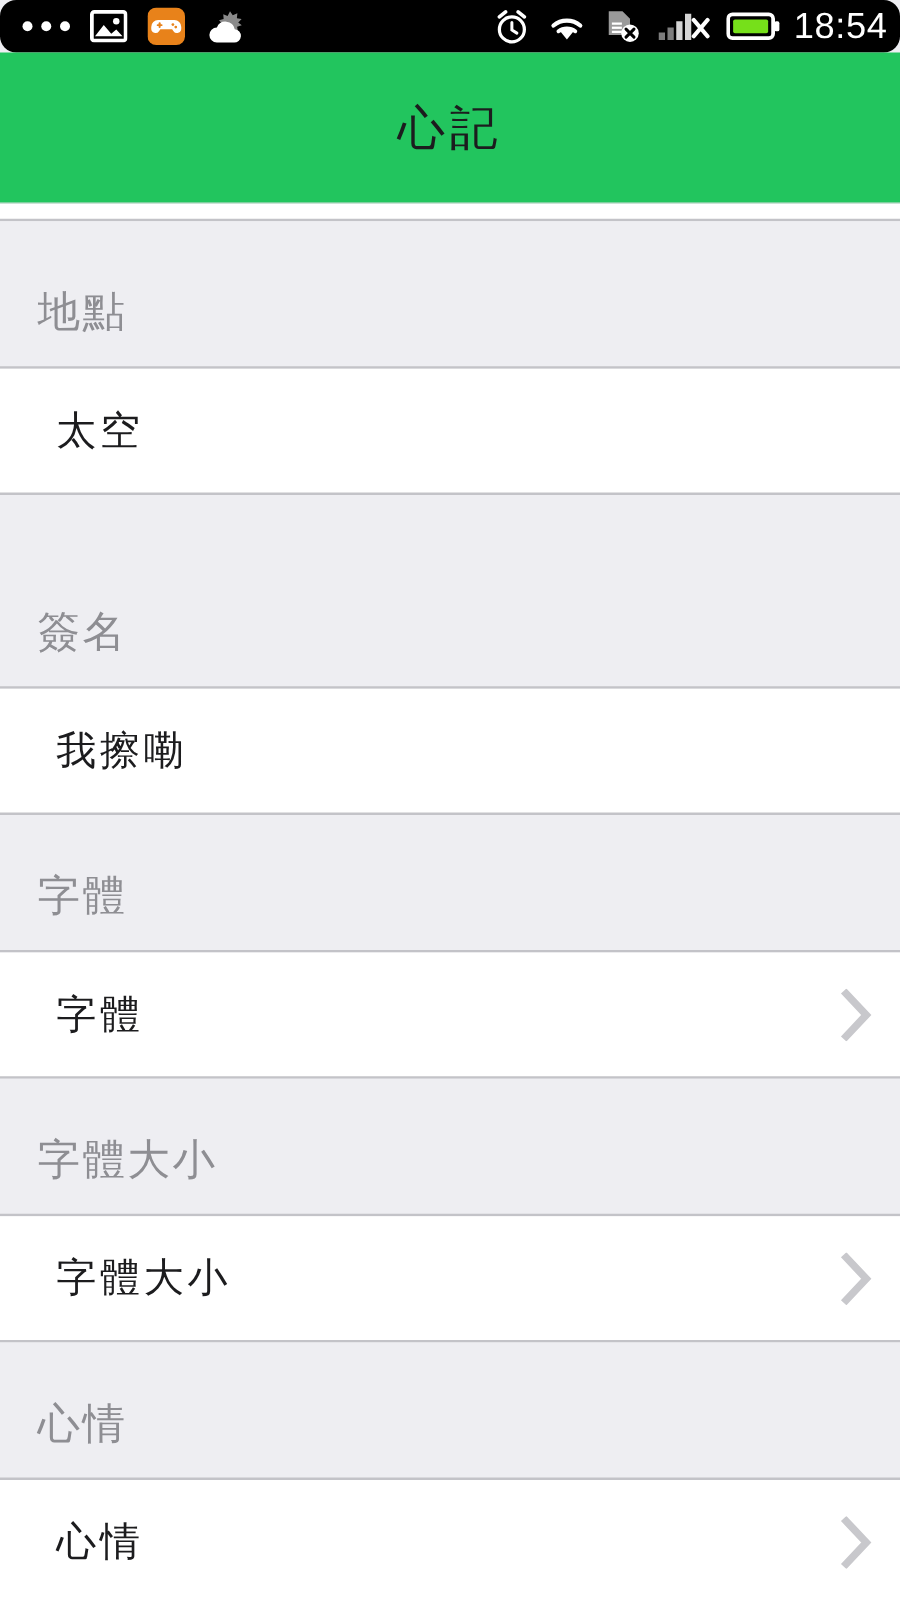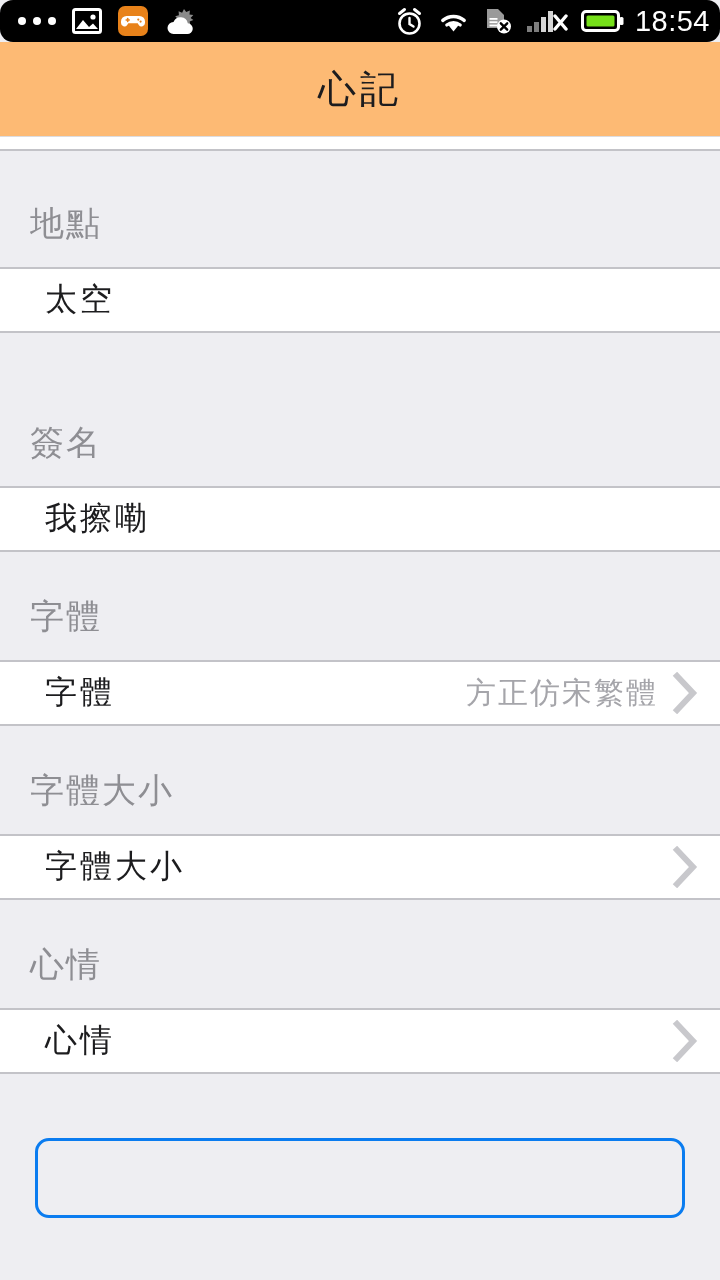--- a/index.html
+++ b/index.html
@@ -25,40 +25,40 @@
   .dots { display:flex; align-items:center; gap:7px; }
   .dots i { width:8px; height:8px; border-radius:50%; background:#fff; display:block; }
   .clock-time {
     font-family:"Liberation Sans", sans-serif;
     font-size:29px; font-weight:400; letter-spacing:0.5px;
     color:#fff; margin-left:10px; line-height:1;
   }
 
   
   .titlebar {
-    height:95px; background:#fdba74;
+    height:121px; background:#22c55e;
     display:flex; align-items:center; justify-content:center;
     border-bottom:1px solid #dcdcdf;
   }
   .titlebar h1 { font-size:38px; font-weight:400; color:#1c1c1e; letter-spacing:4px; }
 
   
   .gap-strip { height:14px; background:#fff; border-bottom:2px solid #c3c3c8; }
 
   
   .section-header {
     background:#eeeef2;
     display:flex; align-items:flex-end;
     padding:0 0 20px 30px;
     border-bottom:2px solid #c3c3c8;
   }
   .section-header span { font-size:34px; color:#8e8e93; letter-spacing:2px; }
 
   .row {
-    background:#fff; height:64px;
+    background:#fff; height:101px;
     display:flex; align-items:center;
     padding:0 22px 0 45px;
     border-bottom:2px solid #c3c3c8;
   }
   .row-label { font-size:32px; color:#1c1c1e; letter-spacing:3px; flex:0 0 auto; }
   .row-spacer { flex:1 1 auto; }
   .row-value { font-size:30px; color:#a5a5aa; letter-spacing:2px; }
   .chev { margin-left:14px; display:flex; align-items:center; }
 
   .h-loc  { height:118px; }
@@ -192,21 +192,20 @@
     <span class="row-label">我擦嘞</span>
     <span class="row-spacer"></span>
   </div>
 
   <div class="section-header h-font">
     <span>字體</span>
   </div>
   <div class="row">
     <span class="row-label">字體</span>
     <span class="row-spacer"></span>
-    <span class="row-value">方正仿宋繁體</span>
     <span class="chev">
       <svg width="26" height="42" viewBox="0 0 26 42">
         <path d="M5 4 L21 21 L5 38" fill="none" stroke="#c8c8cc" stroke-width="6" stroke-linecap="square" stroke-linejoin="miter"></path>
       </svg>
     </span>
   </div>
 
   <div class="section-header h-size">
     <span>字體大小</span>
   </div>

